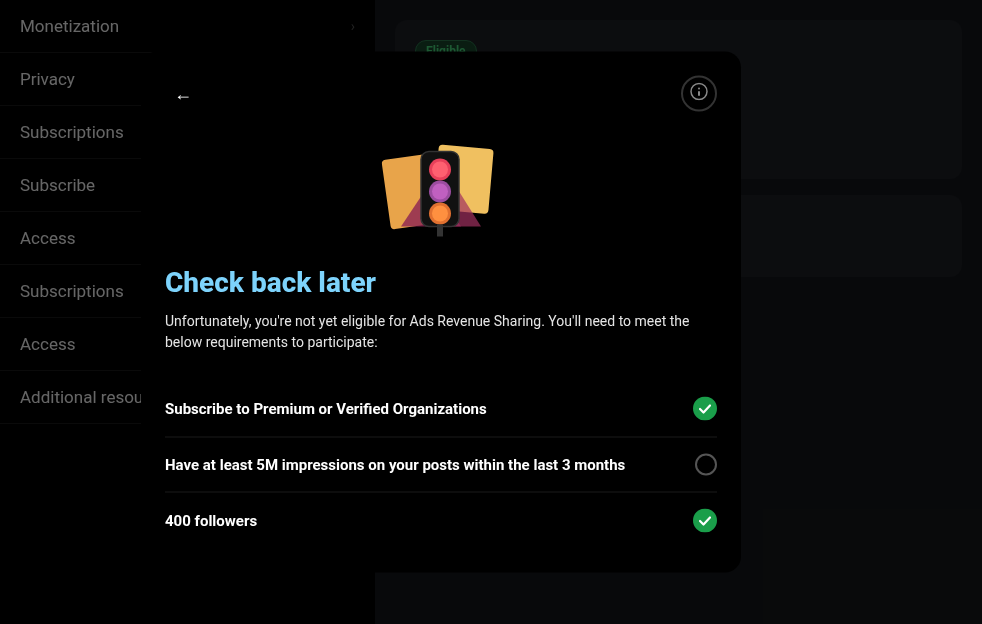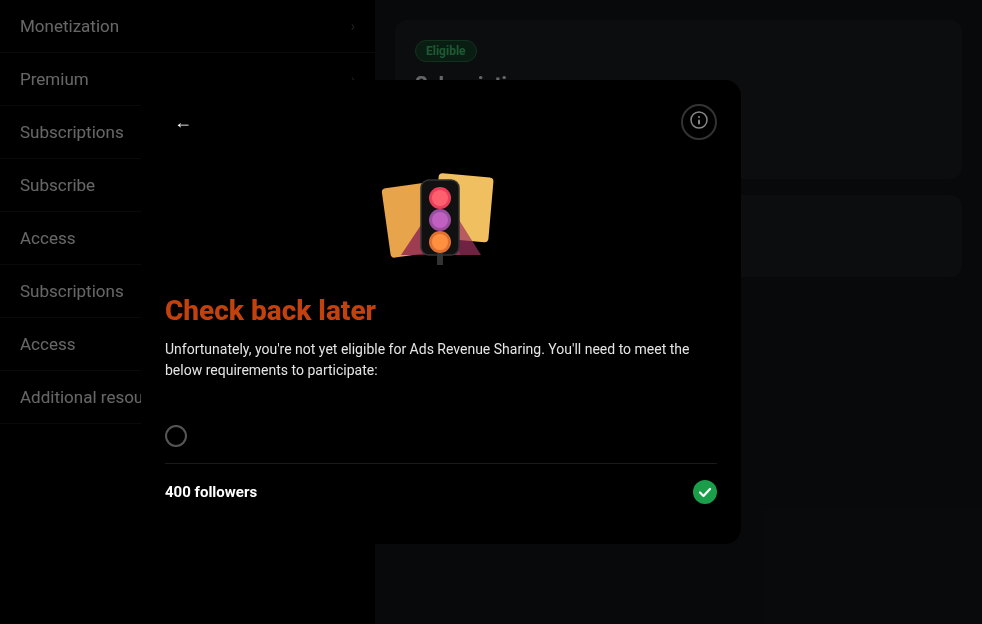--- a/index.html
+++ b/index.html
@@ -167,21 +167,21 @@
 
     .modal-image {
       display: flex;
       justify-content: center;
       margin-bottom: 24px;
     }
 
     .modal-title {
       font-size: 28px;
       font-weight: 800;
-      color: #c2410c;
+      color: #7dd3fc;
       margin-bottom: 12px;
     }
 
     .modal-desc {
       color: #e5e5e5;
       font-size: 14px;
       line-height: 1.5;
       margin-bottom: 28px;
     }
 
@@ -224,21 +224,21 @@
 <body>
 
 <div class="bg-layer">
 
   <div class="sidebar">
     <div class="sidebar-item">
       <span>Monetization</span>
       <span class="chevron">›</span>
     </div>
     <div class="sidebar-item">
-      <span>Premium</span>
+      <span>Privacy</span>
       <span class="chevron">›</span>
     </div>
     <div class="sidebar-item">
       <span>Subscriptions</span>
     </div>
     <div class="sidebar-item">
       <span>Subscribe</span>
     </div>
     <div class="sidebar-item">
       <span>Access</span>
@@ -313,20 +313,28 @@
 
       <rect x="56" y="93" width="6" height="12" fill="#333"></rect>
     </svg>
   </div>
 
   <div class="modal-title">Check back later</div>
   <div class="modal-desc">Unfortunately, you're not yet eligible for Ads Revenue Sharing. You'll need to meet the below requirements to participate:</div>
 
   <div>
     <div class="requirement-item">
+      <span class="requirement-text">Subscribe to Premium or Verified Organizations</span>
+      <svg class="check-icon" viewBox="0 0 24 24">
+        <circle cx="12" cy="12" r="12" fill="#1a9e4a"></circle>
+        <path d="M7 12.5l3.5 3.5 6.5-7" stroke="#fff" stroke-width="2.2" stroke-linecap="round" stroke-linejoin="round" fill="none"></path>
+      </svg>
+    </div>
+    <div class="requirement-item">
+      <span class="requirement-text">Have at least 5M impressions on your posts within the last 3 months</span>
       <div class="circle-empty"></div>
     </div>
     <div class="requirement-item">
       <span class="requirement-text">400 followers</span>
       <svg class="check-icon" viewBox="0 0 24 24">
         <circle cx="12" cy="12" r="12" fill="#1a9e4a"></circle>
         <path d="M7 12.5l3.5 3.5 6.5-7" stroke="#fff" stroke-width="2.2" stroke-linecap="round" stroke-linejoin="round" fill="none"></path>
       </svg>
     </div>
   </div>

